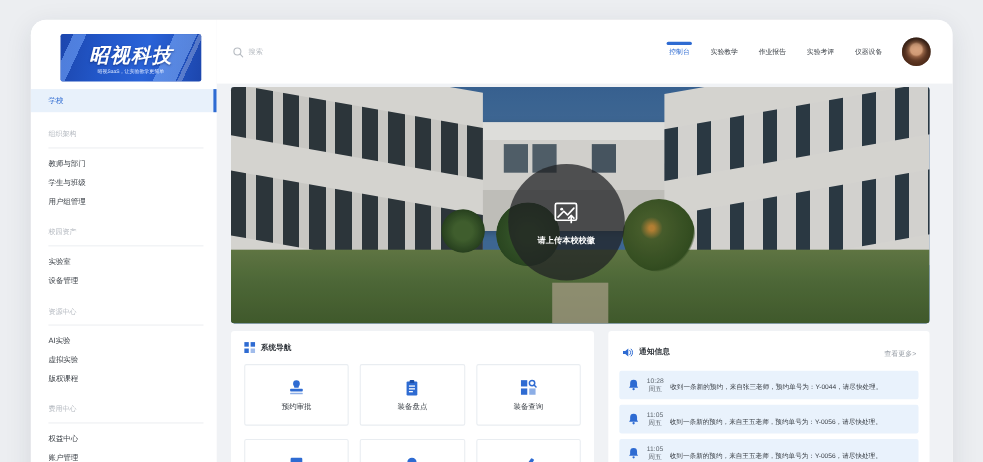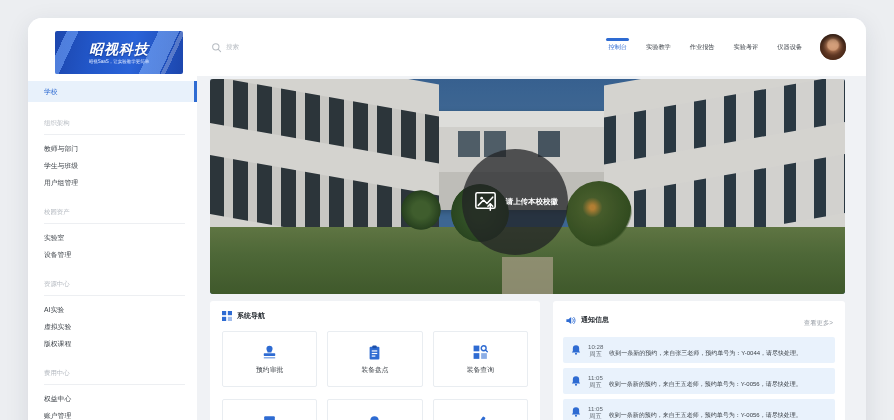--- a/index.html
+++ b/index.html
@@ -11,21 +11,21 @@
   
   .sidebar { width:169px; height:100%; background:#fff; flex:0 0 169px; }
   .logo-banner { position:relative; margin:13px 14px 0 27px; height:43px; border-radius:2px; overflow:hidden;
     background:linear-gradient(100deg,#1c46ad 0%,#2257c9 30%,#2a63d8 60%,#1c46ad 100%);
     display:flex; flex-direction:column; align-items:center; justify-content:center; }
   .logo-banner::before { content:""; position:absolute; inset:0;
     background:
       linear-gradient(115deg, transparent 8%, rgba(120,170,255,.55) 8% 16%, transparent 16%),
       linear-gradient(115deg, transparent 70%, rgba(140,185,255,.5) 70% 84%, transparent 84%),
       linear-gradient(295deg, transparent 12%, rgba(255,255,255,.25) 12% 15%, transparent 15%); }
-  .logo-title { position:relative; color:#fff; font-size:14px; font-weight:bold; letter-spacing:1px;
+  .logo-title { position:relative; color:#fff; font-size:18px; font-weight:bold; letter-spacing:1px;
     text-shadow:0 1px 2px rgba(0,20,80,.5); font-style:italic; }
   .logo-tagline { position:relative; color:#dfe9ff; font-size:10px; zoom:.45; white-space:nowrap; display:inline-block; }
   .menu { padding-top:7px; }
   .side-item { height:17px; display:flex; align-items:center; padding:0 16px; color:#3b4047; cursor:pointer; }
   .side-item span { display:inline-block; font-size:10px; zoom:.68; white-space:nowrap; }
   .side-item.active { height:21px; background:#e8f1fb; border-right:3px solid #2e6bd2; color:#2e6bd2; margin-bottom:7px; }
   .side-section { margin:9px 12px 5px 16px; padding-bottom:5px; border-bottom:1px solid #edeff2; color:#b3b8bf; }
   .side-section span { display:inline-block; font-size:10px; zoom:.64; white-space:nowrap; }
 
   
@@ -64,21 +64,21 @@
   .lawn { position:absolute; left:0; right:0; bottom:0; height:31%;
     background:linear-gradient(180deg,#687f46 0%, #55713a 40%, #45602c 100%); }
   .stone-path { position:absolute; left:46%; width:8%; bottom:0; height:55%; background:#b4a98f; opacity:.75; }
   .tree { position:absolute; border-radius:50%; }
   .t1 { left:38%; bottom:24%; width:58px; height:58px; background:radial-gradient(circle,#3c5f2a 20%,#2c4a20 70%, transparent 72%); }
   .t2 { left:56%; bottom:22%; width:66px; height:66px;
     background:radial-gradient(circle at 40% 40%, #c58a35 4%, #4c632c 18%, #35511f 68%, transparent 72%); }
   .t3 { left:30%; bottom:30%; width:40px; height:40px; background:radial-gradient(circle,#44652e 30%,#2a451e 68%, transparent 72%); }
   .hero-shade { position:absolute; inset:0; background:rgba(18,28,40,.10); }
   .upload-circle { position:absolute; left:calc(48% - 53px); top:calc(57% - 53px); width:106px; height:106px;
-    border-radius:50%; background:rgba(32,34,37,.74); display:flex; 
+    border-radius:50%; background:rgba(32,34,37,.74); display:flex; flex-direction:column;
     align-items:center; justify-content:center; gap:7px; cursor:pointer; }
   .upload-circle .txt { display:inline-block; color:#fff; font-size:11px; zoom:.68; font-weight:bold; white-space:nowrap; }
 
   
   .panels { display:flex; gap:13px; margin-top:7px; height:170px; }
   .panel { background:#fff; border-radius:3px; }
   .panel-nav { width:330px; flex:0 0 330px; }
   .panel-notes { flex:1; min-width:0; }
   .panel-head { display:flex; align-items:center; gap:5px; padding:10px 12px 8px; }
   .panel-title { display:inline-block; font-size:10px; zoom:.7; color:#2b3publisher036; color:#2b3036; font-weight:bold; white-space:nowrap; }

